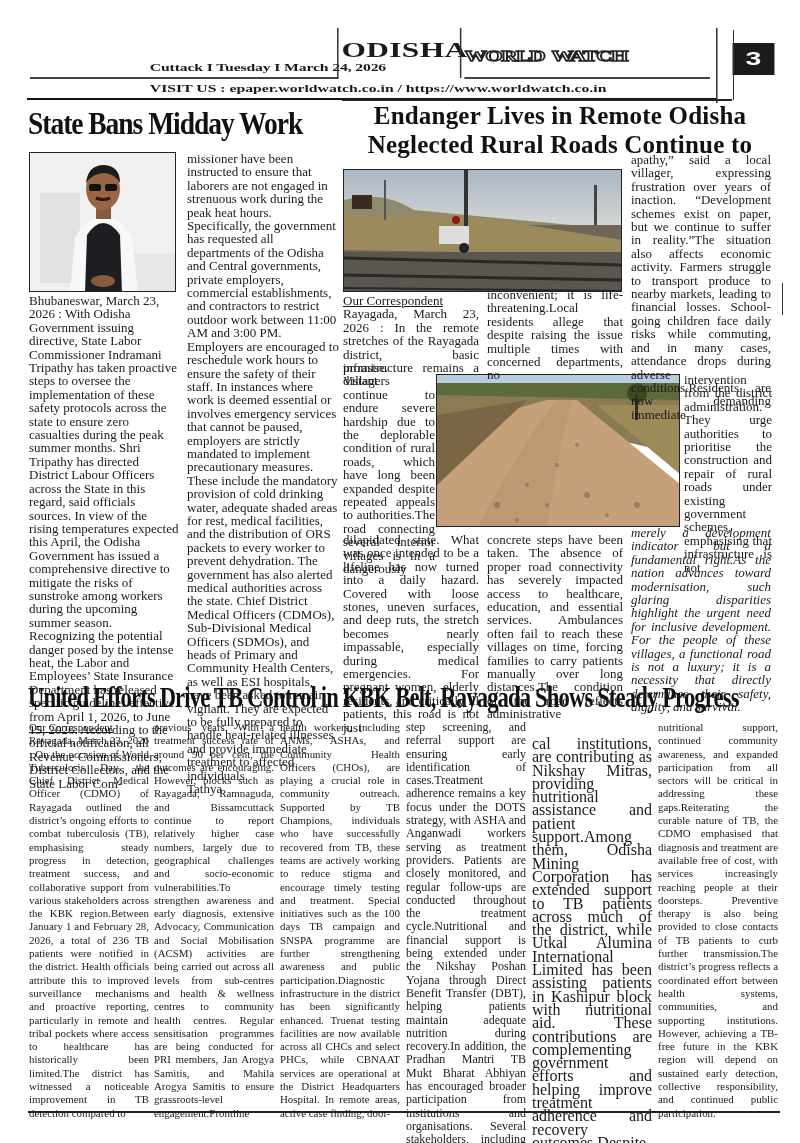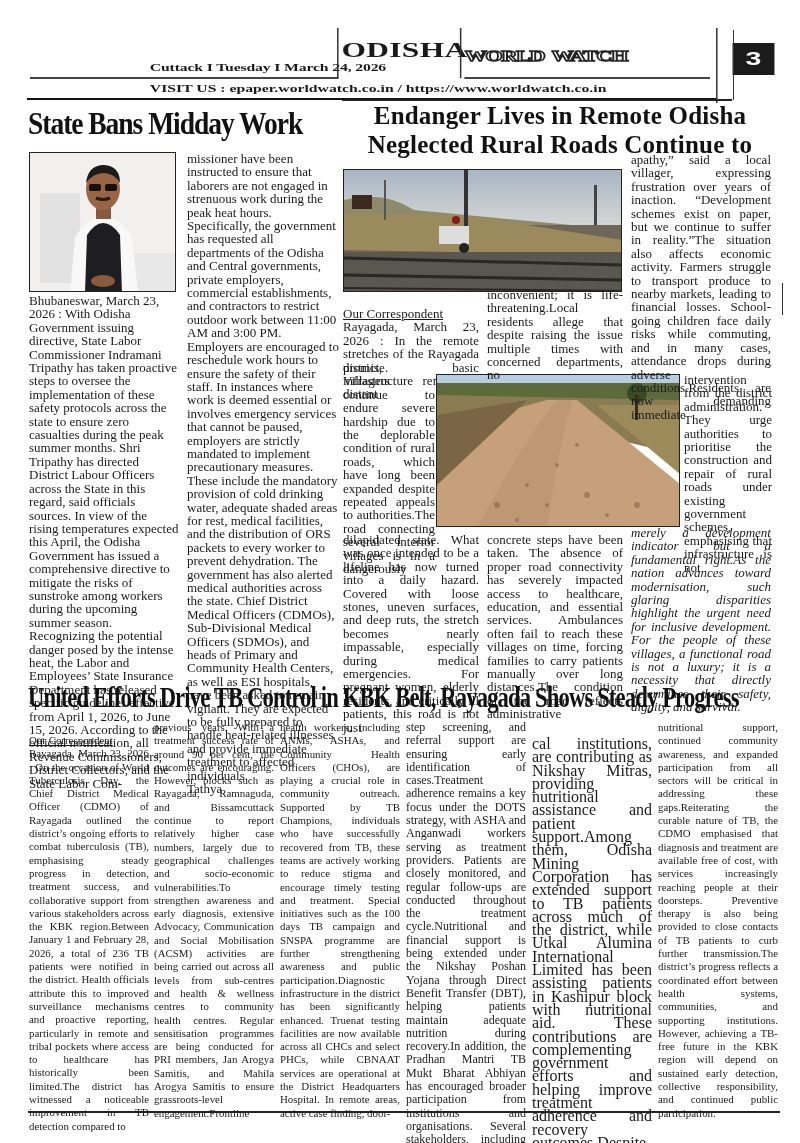--- a/index.html
+++ b/index.html
@@ -20,21 +20,21 @@
   .mh-bottom-line { position: absolute; left: 18px; top: 98px; width: 460px; border-top: 2px solid #111; }
   .mh-vrule3 { position: absolute; left: 478px; top: 28px; height: 75px; border-left: 1px solid #333; }
   .mh-page { position: absolute; left: 489px; top: 43px; width: 28px; height: 32px; background: #1b1b1b; color: #fff; font-family: "Liberation Sans", sans-serif; font-weight: bold; font-size: 19px; display: flex; align-items: center; justify-content: center; }
 
   
   .mh-scale { position:absolute; left:0; top:0; width:534px; height:100px; transform: scale(1.498, 1); transform-origin: 0 0; }
 
   
   .col { position: absolute; font-size: 13px; line-height: 13.4px; text-align: left; hyphens: manual; }
   .justify { text-align: justify; }
-  .byline { text-decoration: underline; display: block; margin-top: 13px; }
+  .byline { text-decoration: underline; display: block; }
   .headline { position: absolute; font-family: "Liberation Serif", serif; font-weight: bold; color: #111; letter-spacing: -0.8px; white-space: nowrap; }
   .photo { position: absolute; border: 1px solid #222; overflow: hidden; }
   .rule-h { position: absolute; border-top: 2px solid #222; }
   .rule-v { position: absolute; border-left: 1px solid #333; }
 </style>
 </head>
 <body>
 
 <header class="masthead">
   <div class="mh-scale">

